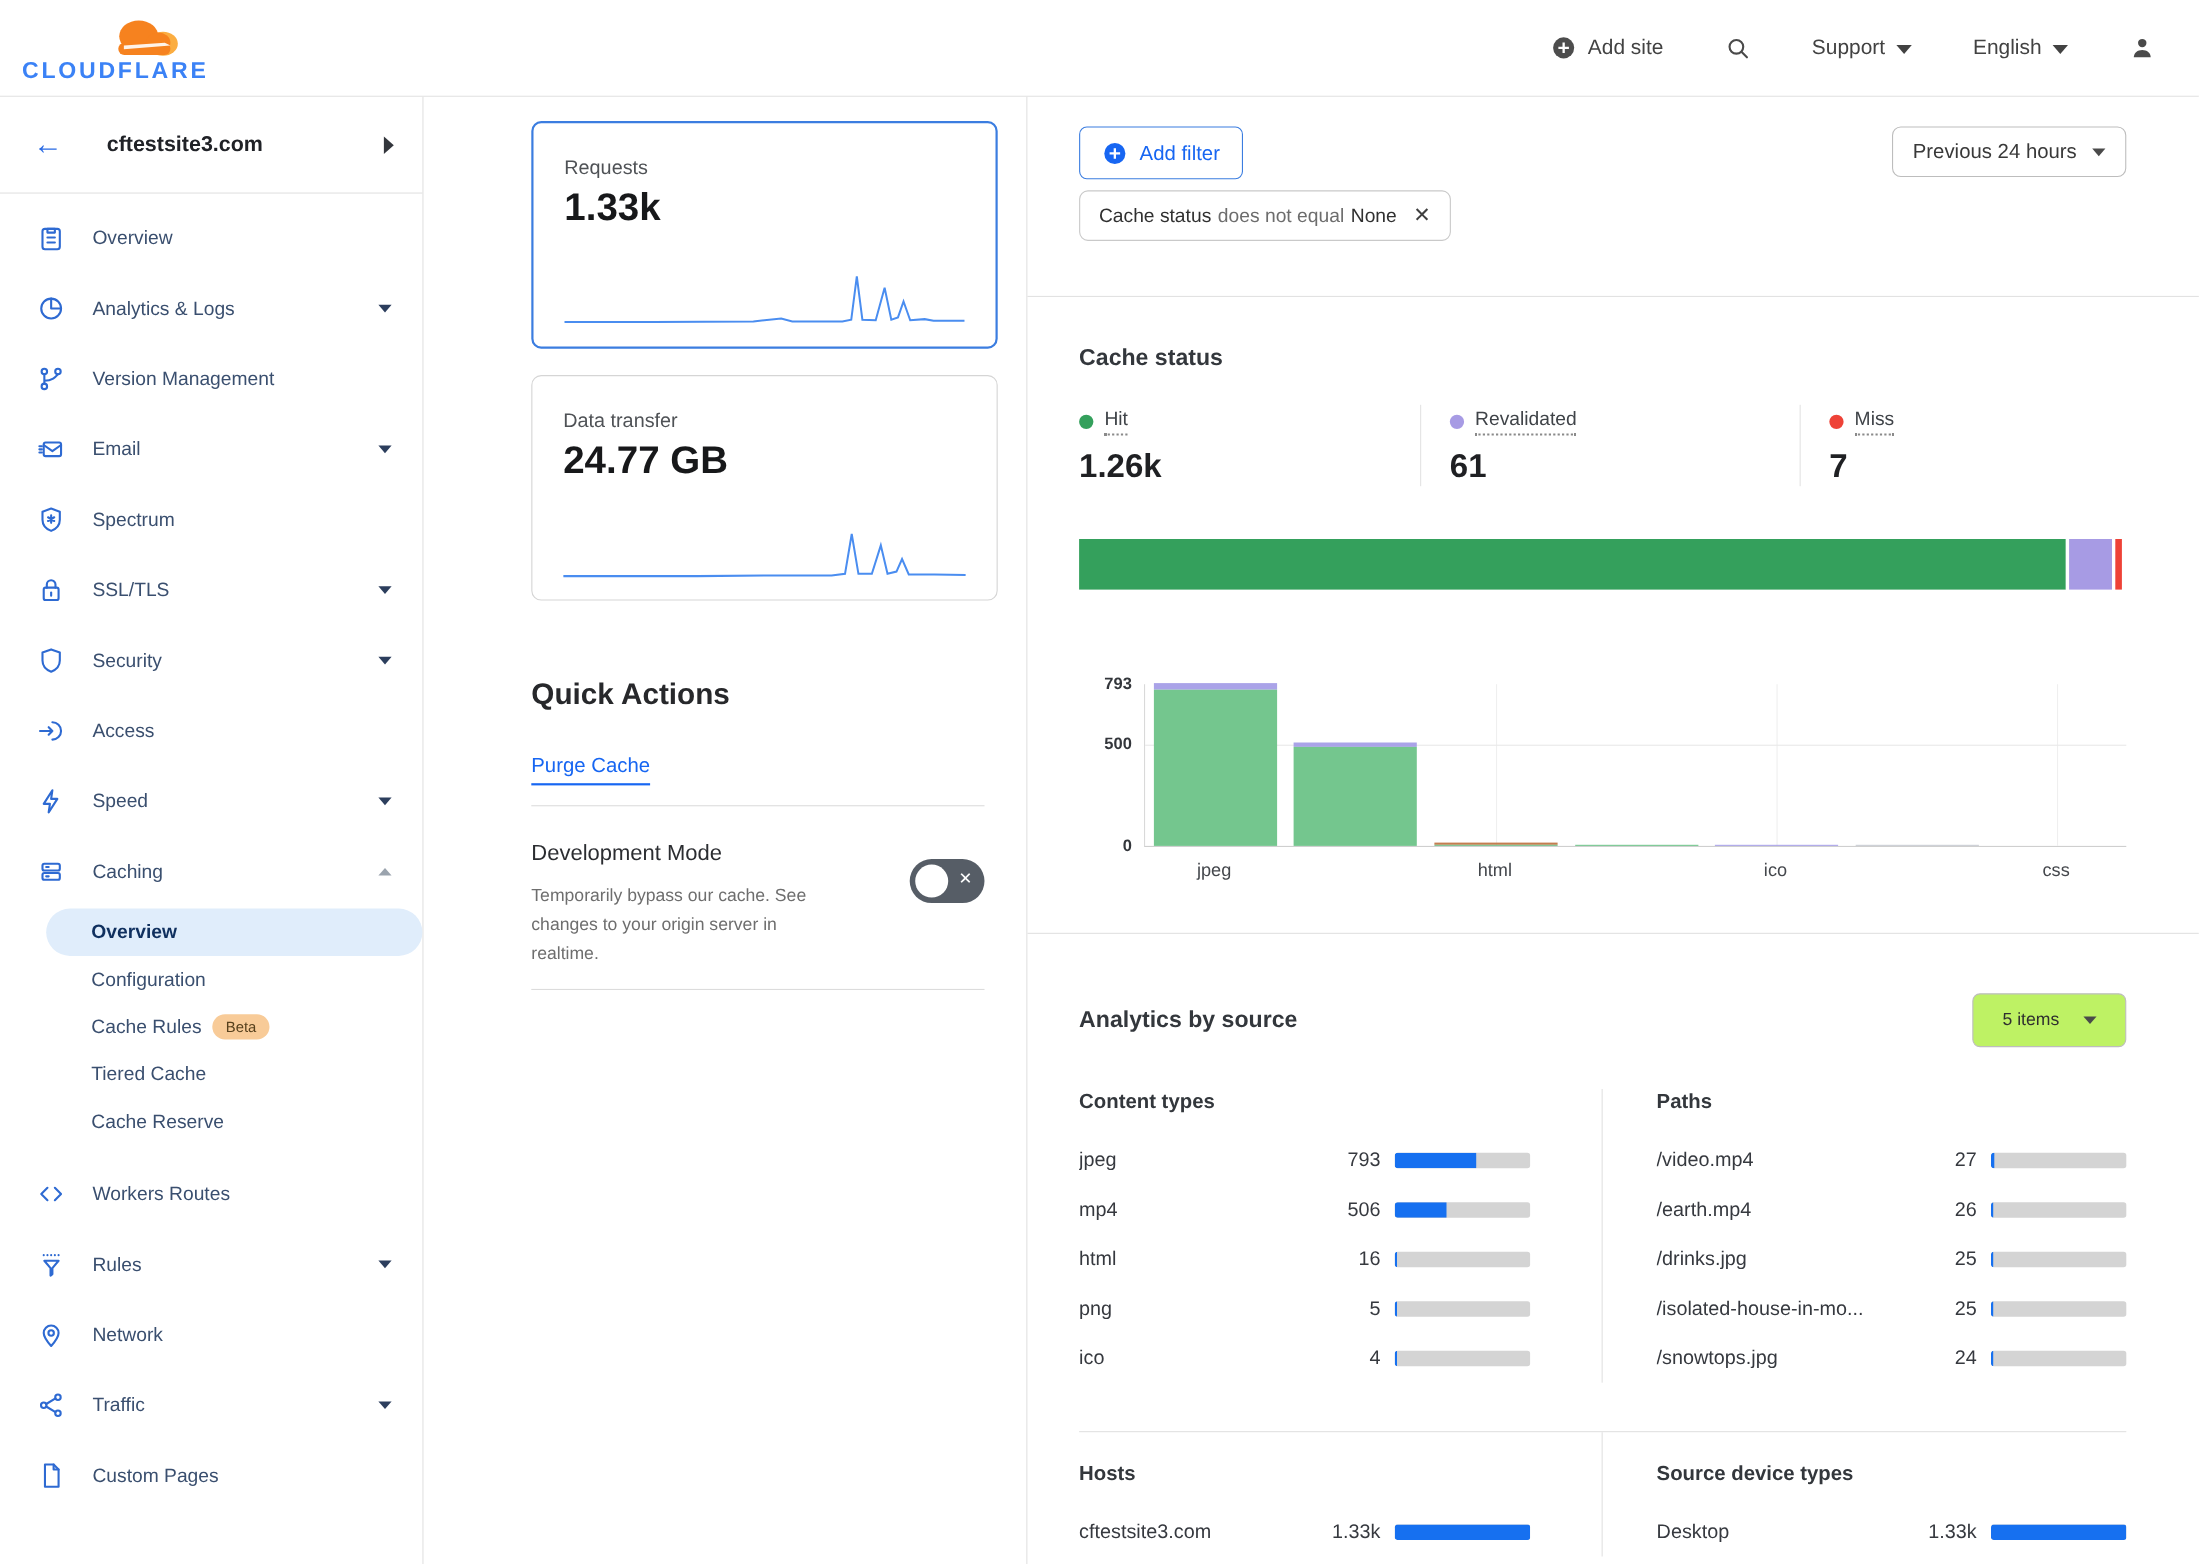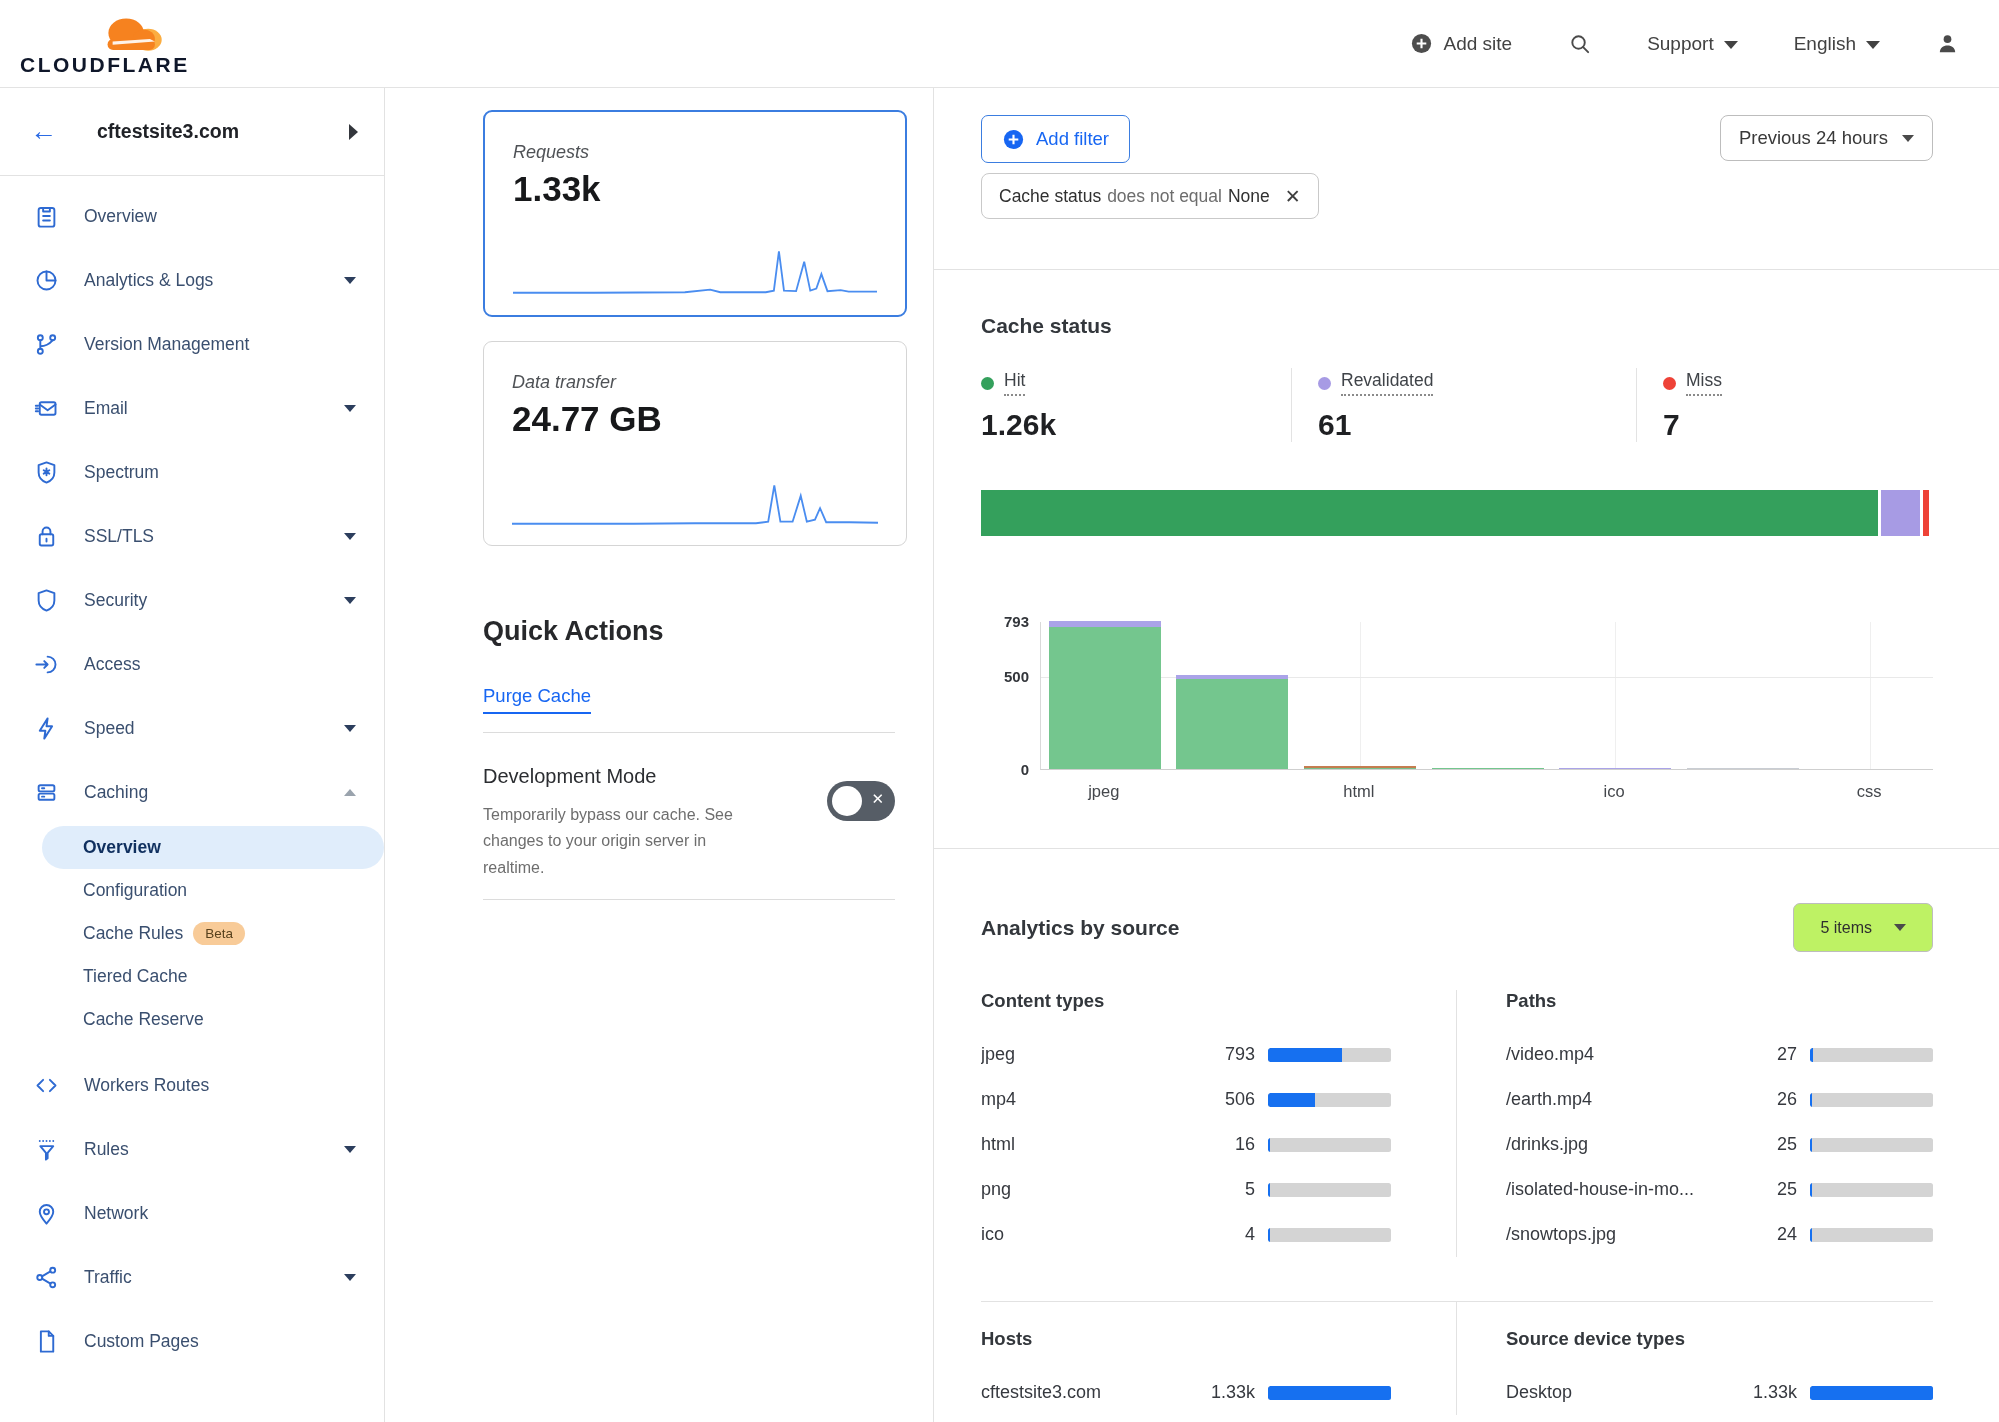--- a/index.html
+++ b/index.html
@@ -3,21 +3,21 @@
 <meta charset="utf-8">
 <style>
   * { margin:0; padding:0; box-sizing:border-box; }
   html,body { width:1999px; height:1422px; overflow:hidden; background:#fff;
     font-family:"Liberation Sans", sans-serif; color:#36393f; }
 
   
   .header { height:88px; display:flex; align-items:center; border-bottom:1px solid #e3e3e3; background:#fff; padding:0 26px 0 20px; }
   .logo { display:flex; flex-direction:column; align-items:flex-start; }
   .logo svg { width:92px; height:44px; margin-left:72px; }
-  .logo-text { font-size:21px; font-weight:bold; letter-spacing:2.5px; color:#0f172a; margin-top:-2px; }
+  .logo-text { font-size:21px; font-weight:bold; letter-spacing:2.5px; color:#3b82f6; margin-top:-2px; }
   .header-right { margin-left:auto; display:flex; align-items:center; gap:56px; margin-right:14px; }
   .hbtn { display:flex; align-items:center; gap:10px; font-size:19px; color:#424242; cursor:pointer; white-space:nowrap; }
   .hbtn svg { width:23px; height:23px; }
   .tri { width:0; height:0; border-left:7px solid transparent; border-right:7px solid transparent; border-top:8px solid #424242; margin-top:2px; }
 
   
   .main { display:flex; height:1334px; }
   .sidebar { width:385px; flex:none; border-right:1px solid #e2e2e2; }
   .mid { width:549px; flex:none; }
   .rightpanel { flex:1; border-left:1px solid #e2e2e2; margin-left:-1px; }
@@ -36,21 +36,21 @@
   .nav-caret-up { width:0; height:0; border-left:6.5px solid transparent; border-right:6.5px solid transparent; border-bottom:7.5px solid #9aa3ad; }
   .nav-sublist { margin:2px 0 12px; }
   .nav-sub { height:43px; display:flex; align-items:center; margin-left:42px; padding-left:41px; font-size:17.5px; color:#3a4f6f; cursor:pointer; border-radius:24px; }
   .nav-sub.selected { background:#e0edfb; color:#10305f; font-weight:bold; }
   .beta-badge { background:#f8cb98; color:#57411d; font-size:13.5px; font-weight:normal; padding:4px 12px; border-radius:13px; margin-left:10px; }
 
   
   .mid { padding:22px 0 0 98px; }
   .metric-card { width:424px; border:1px solid #d5d5d5; border-radius:9px; background:#fff; padding:30px 28px 14px; }
   .metric-card.active { border:2px solid #3b7de0; }
-  .metric-label { font-size:18px; color:#4f5256;font-style:italic; }
+  .metric-label { font-size:18px; color:#4f5256; }
   .metric-value { font-size:35px; font-weight:bold; color:#17181a; margin-top:6px; }
   .spark { margin-top:34px; width:100%; height:58px; display:block; }
   .metric-card + .metric-card { margin-top:24px; }
   .qa-title { margin-top:70px; font-size:27px; font-weight:bold; color:#27282b; }
   .purge-link { display:inline-block; margin-top:38px; font-size:18.5px; color:#1766f2; border-bottom:2px solid #1766f2; padding-bottom:5px; cursor:pointer; }
   .qa-divider { width:412px; border-bottom:1px solid #dcdcdc; margin-top:18px; }
   .devmode-row { width:412px; margin-top:32px; display:flex; align-items:flex-start; }
   .devmode-title { font-size:20px; color:#2b2d31; }
   .devmode-desc { margin-top:14px; font-size:16px; line-height:1.65; color:#6e6e6e; width:250px; }
   .toggle { margin-left:auto; margin-top:16px; width:68px; height:40px; border-radius:20px; background:#565d66; position:relative; cursor:pointer; flex:none; }

